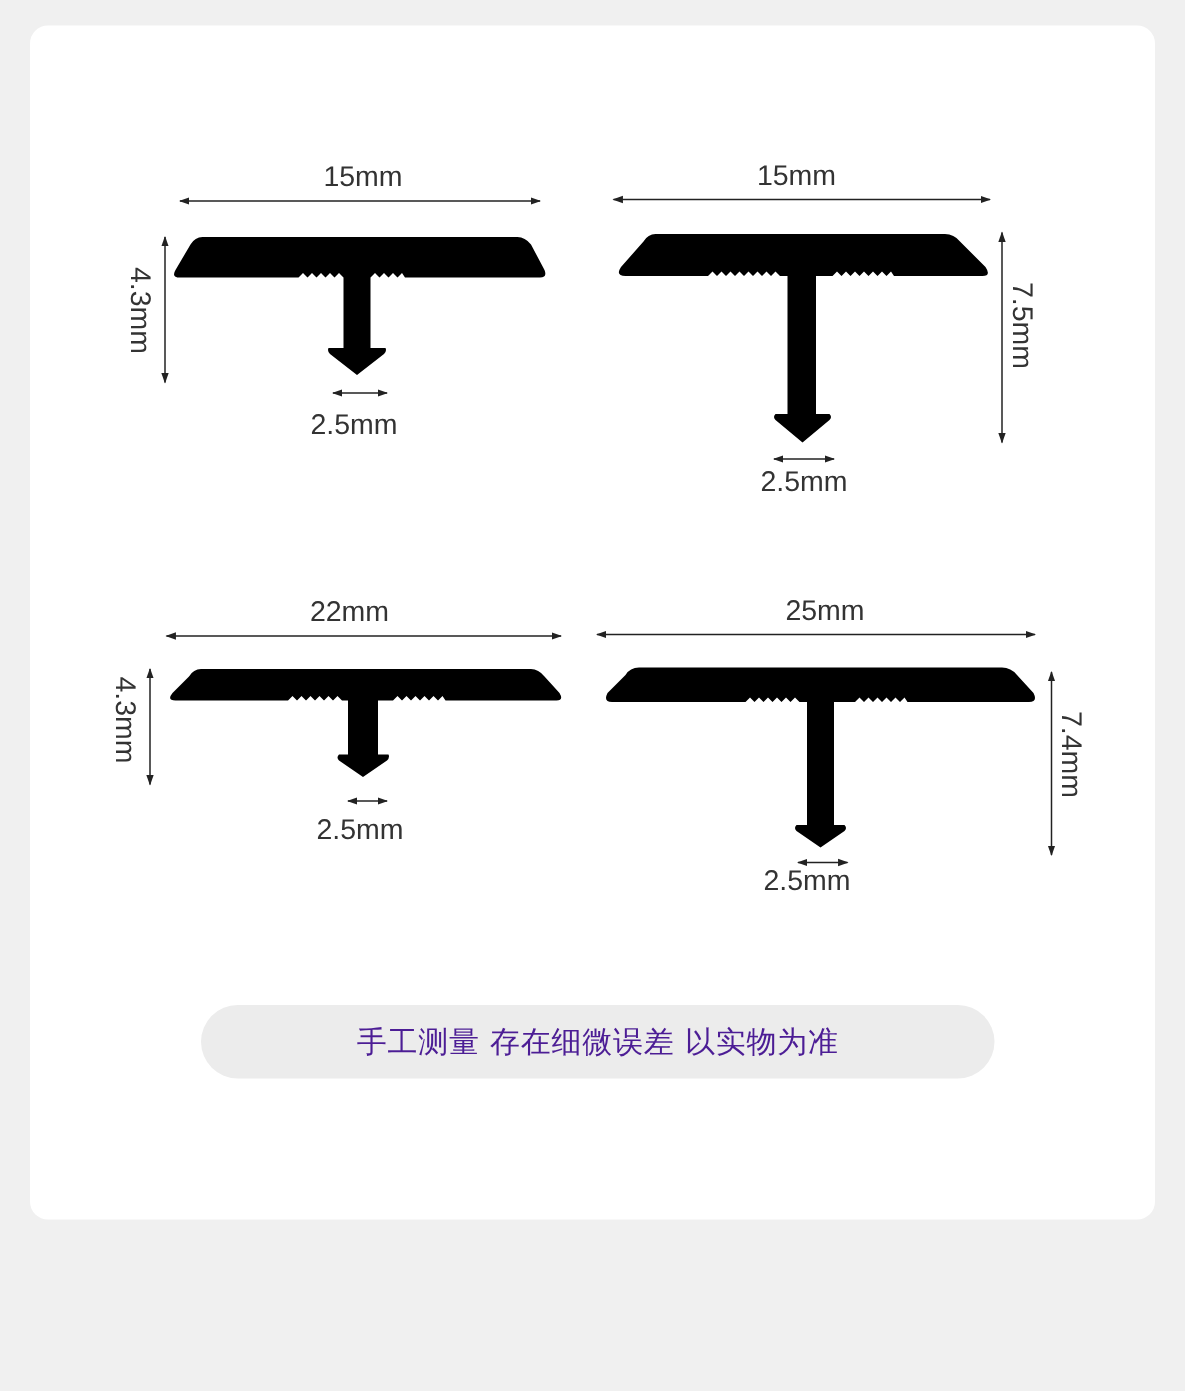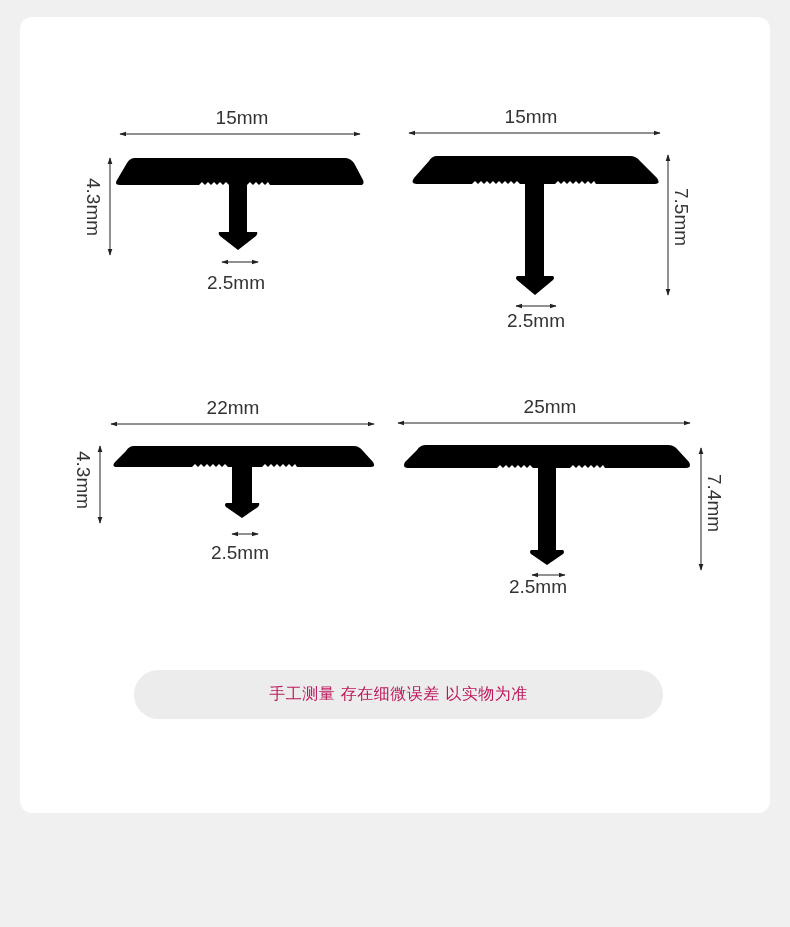--- a/index.html
+++ b/index.html
@@ -33,22 +33,22 @@
     .note-pill {
       position: absolute;
       left: 134px; top: 670px;
       width: 529px; height: 49px;
       background: #ececec;
       border-radius: 25px;
       display: flex; align-items: center; justify-content: center;
     }
     .note-text {
       font-family: "DejaVu Sans", "Liberation Sans", sans-serif;
-      font-size: 16px;
-      color: #be185d;
+      font-size: 20px;
+      color: #4c1d95;
       letter-spacing: 0.5px;
     }
   </style>
 </head>
 <body>
 
 <div class="card"></div>
 
 <svg class="diagram" viewBox="0 0 790 927" xmlns="http://www.w3.org/2000/svg">
   <defs>

